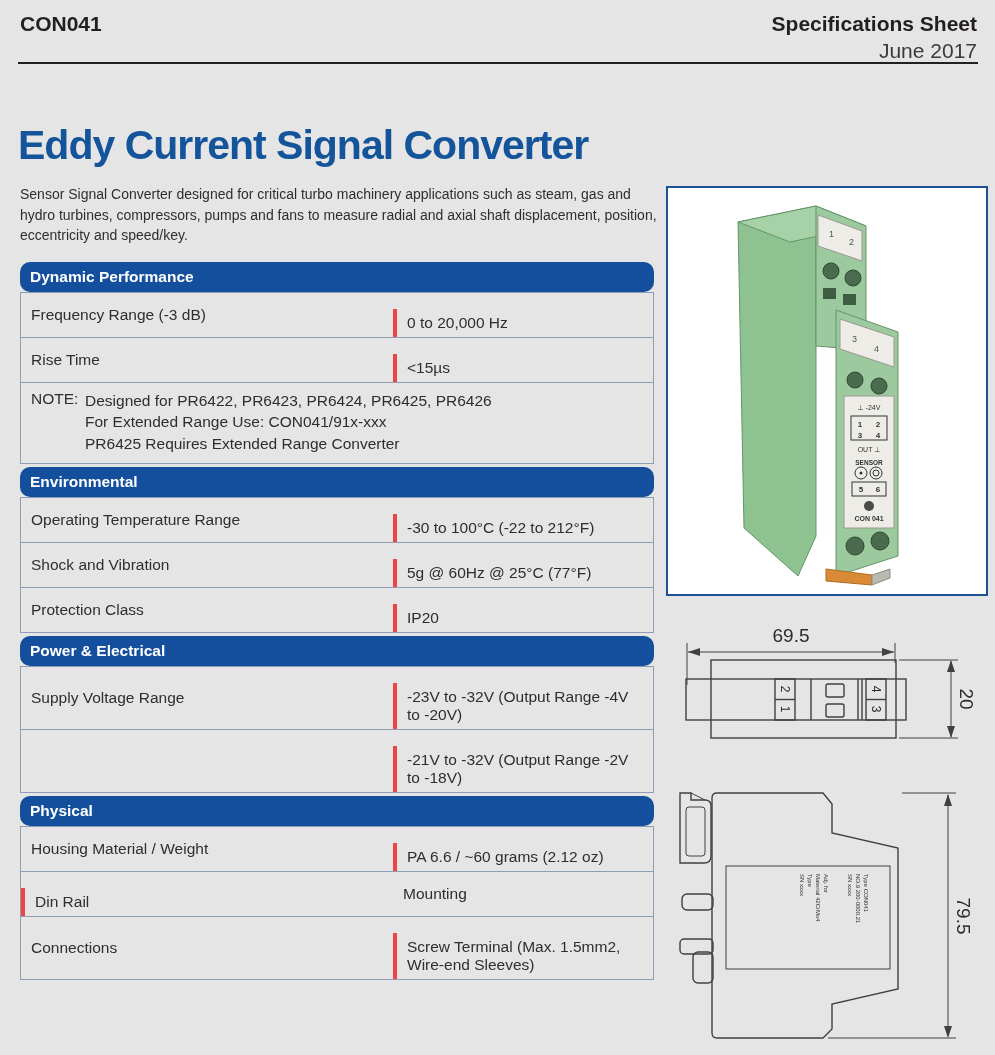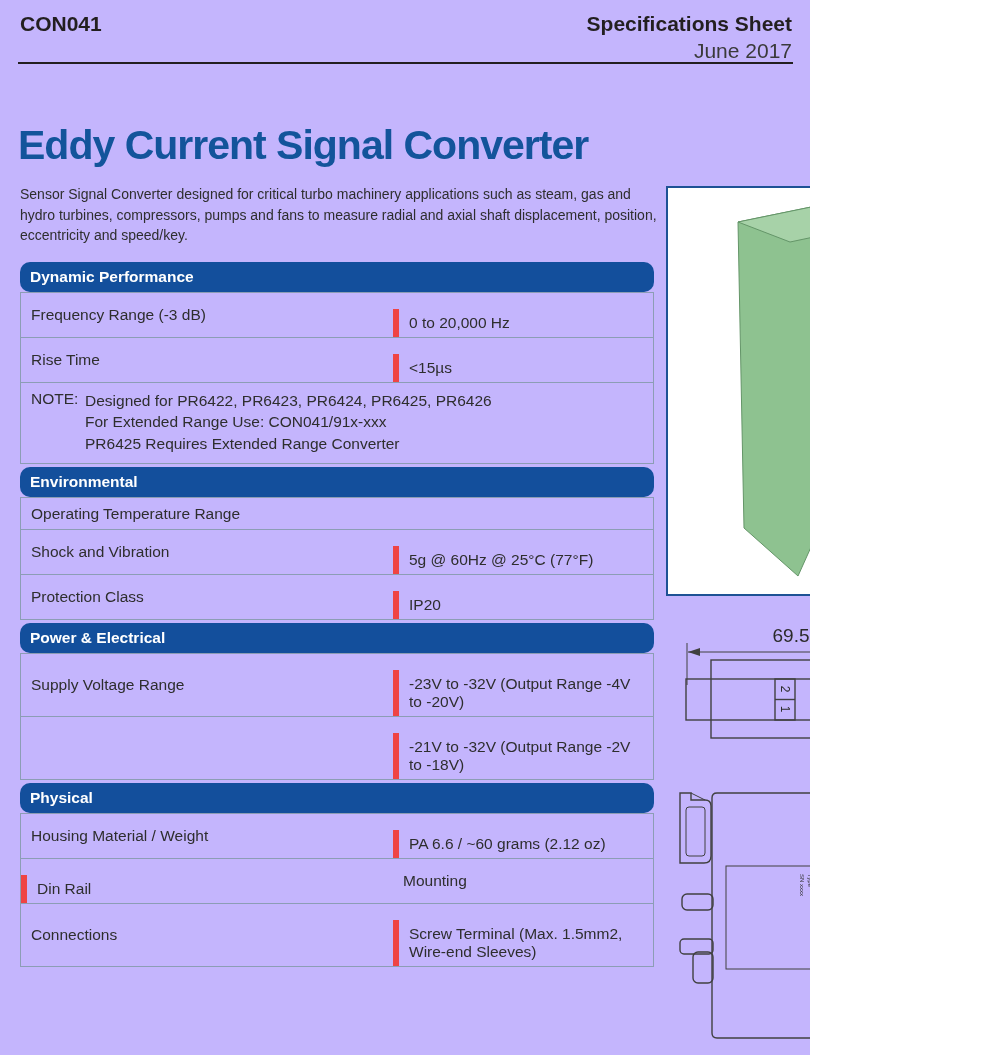--- a/index.html
+++ b/index.html
@@ -1,16 +1,16 @@
 <!DOCTYPE html>
 <html><head>
 <meta charset="utf-8">
 <style>
   html,body{margin:0;padding:0;background:#ffffff;}
-  .page{position:relative;width:810px;height:1055px;background:#c4b5fd;
+  .page{position:relative;width:995px;height:1055px;background:#e5e5e5;
         font-family:"Liberation Sans", sans-serif;color:#2e2e2e;overflow:hidden;}
 
   
   .doc-code{position:absolute;left:20px;top:12px;font-size:21px;font-weight:bold;color:#231f20;}
   .doc-right{position:absolute;right:18px;top:12px;text-align:right;}
   .doc-sheet{font-size:21px;font-weight:bold;color:#231f20;}
   .doc-date{font-size:21px;color:#3a3a3a;margin-top:3px;}
   .rule{position:absolute;left:18px;right:17px;top:62px;border-top:2px solid #231f20;}
 
   
@@ -19,21 +19,21 @@
   .intro{position:absolute;left:20px;top:184px;width:642px;font-size:14px;line-height:1.47;color:#2e2e2e;}
 
   
   .tables{position:absolute;left:20px;top:262px;width:634px;}
   .spec-section + .spec-section{margin-top:3px;}
   .sec-header{height:30px;background:#134F9C;color:#fff;font-weight:bold;font-size:15.5px;
               display:flex;align-items:center;padding-left:10px;box-sizing:border-box;border-radius:10px;}
   .spec-row{display:grid;grid-template-columns:324px 1fr;border:1px solid #8C9DB5;min-height:33px;box-sizing:border-box;gap:48px;}
   .spec-row ~ .spec-row{border-top:none;}
   .cell{padding:5px 10px;display:flex;flex-direction:column;justify-content:center;font-size:15.5px;}
-  .cell.value{border-left:6px solid #ef4444;margin-top:16px;}
+  .cell.value{border-left:4px solid #ef4444;margin-top:16px;}
   .note-row{border:1px solid #8C9DB5;border-top:none;padding:7px 10px 9px 10px;display:flex;font-size:15.5px;}
   .note-prefix{width:54px;flex:none;}
   .note-lines div{line-height:1.38;}
 
   
   .photo-box{position:absolute;left:666px;top:186px;width:318px;height:406px;border:2px solid #1E5295;background:#fff;}
 
   
   .topview{position:absolute;left:663px;top:612px;}
   .sideview{position:absolute;left:660px;top:776px;}
@@ -77,20 +77,21 @@
           <div>For Extended Range Use: CON041/91x-xxx</div>
           <div>PR6425 Requires Extended Range Converter</div>
         </div>
       </div>
     </div>
 
     <div class="spec-section">
       <div class="sec-header">Environmental</div>
       <div class="spec-row">
         <div class="cell label">Operating Temperature Range</div>
+        <div class="cell value">-30 to 100°C (-22 to 212°F)</div>
       </div>
       <div class="spec-row">
         <div class="cell label">Shock and Vibration</div>
         <div class="cell value">5g @ 60Hz @ 25°C (77°F)</div>
       </div>
       <div class="spec-row">
         <div class="cell label">Protection Class</div>
         <div class="cell value">IP20</div>
       </div>
     </div>

